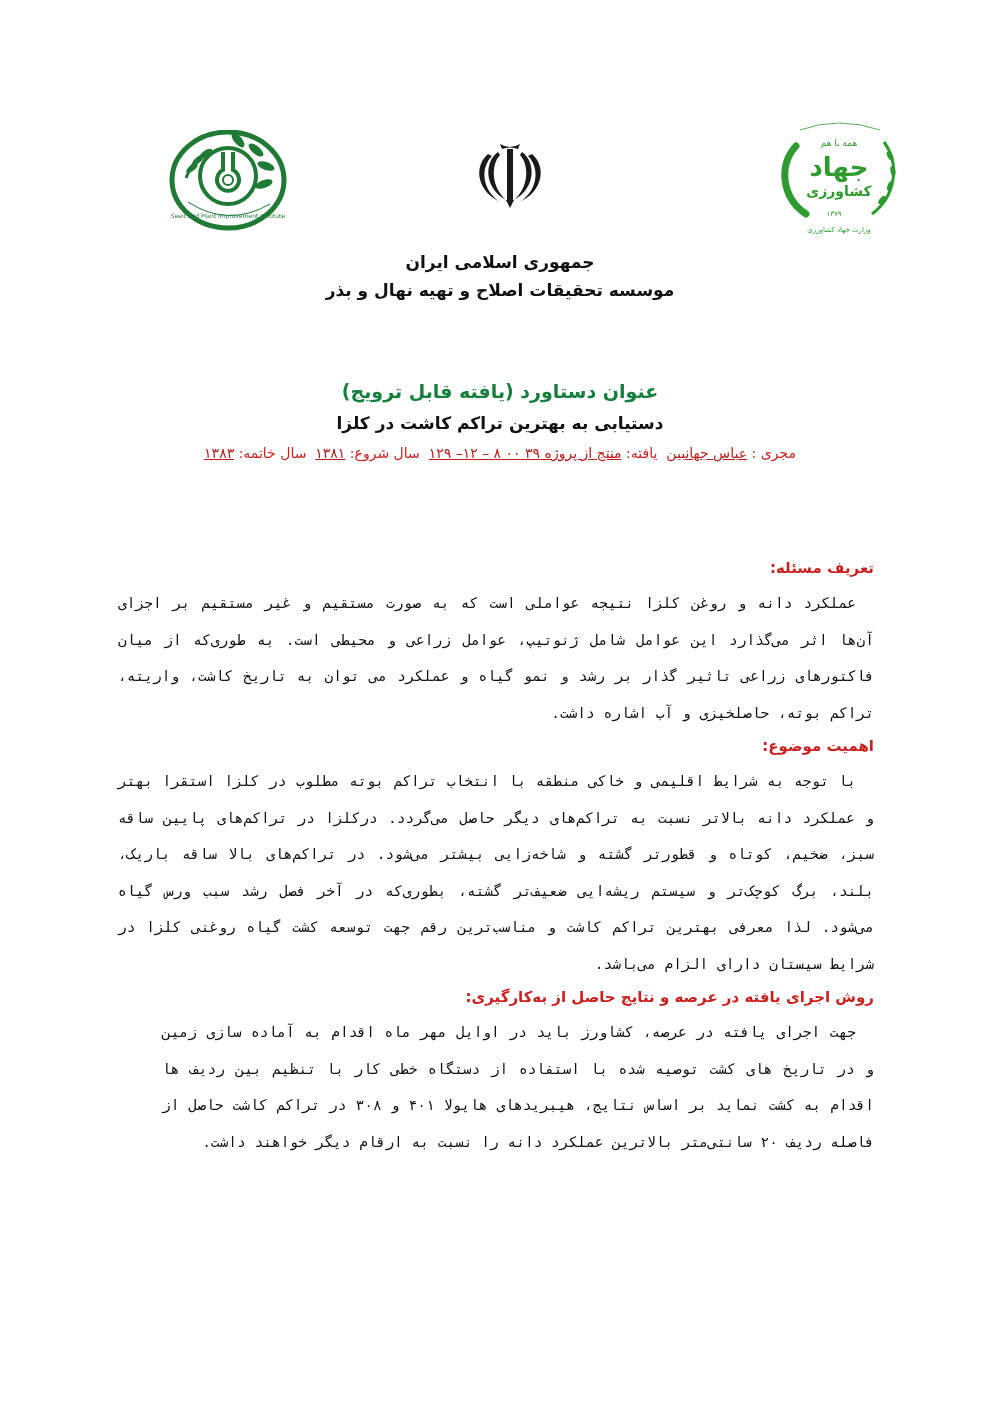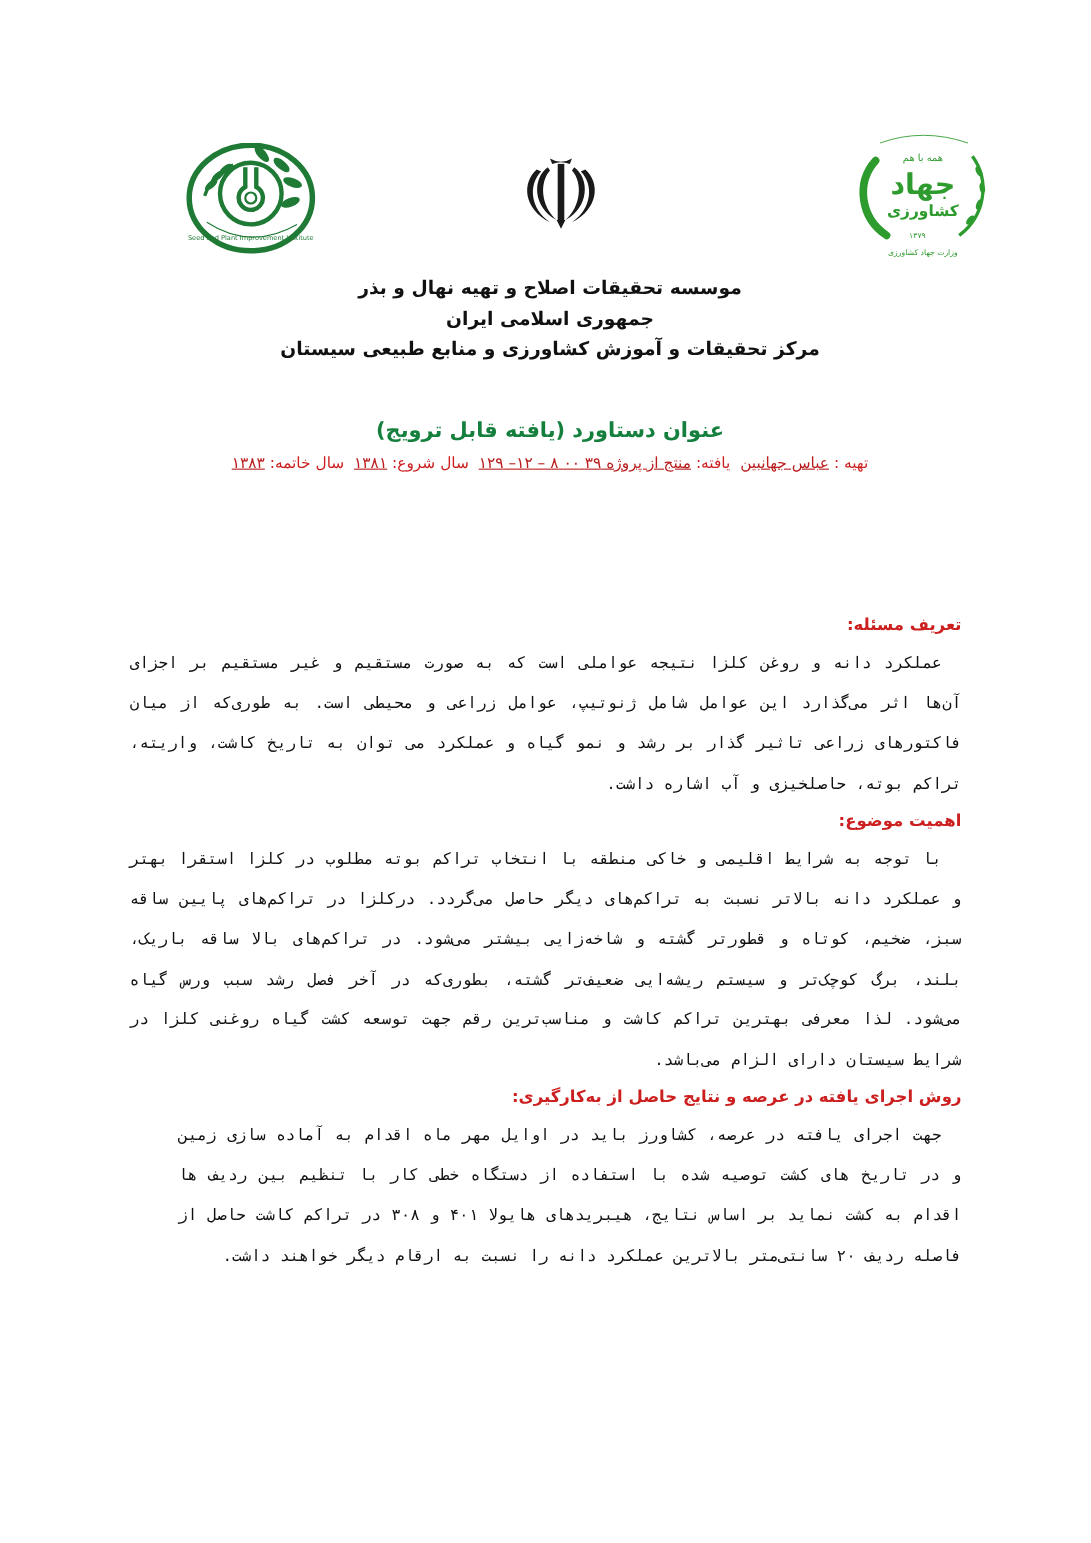--- a/index.html
+++ b/index.html
@@ -172,29 +172,29 @@
       <path d="M24 14 Q63 0 104 14" stroke="#2e9b2e" stroke-width="0.8" fill="none"></path>
       <text x="63" y="30" font-size="9" fill="#2e9b2e" text-anchor="middle" font-family="DejaVu Sans, sans-serif">همه با هم</text>
       <text x="63" y="60" font-size="26" font-weight="bold" fill="#2e9b2e" text-anchor="middle" font-family="DejaVu Sans, sans-serif">جهاد</text>
       <text x="63" y="80" font-size="14" font-weight="bold" fill="#2e9b2e" text-anchor="middle" font-family="DejaVu Sans, sans-serif">کشاورزی</text>
       <text x="58" y="100" font-size="7" fill="#2e9b2e" text-anchor="middle" font-family="DejaVu Sans, sans-serif">۱۳۷۹</text>
       <text x="63" y="116" font-size="7" fill="#2e9b2e" text-anchor="middle" font-family="DejaVu Sans, sans-serif">وزارت جهاد کشاورزی</text>
     </svg>
   </div>
 
   <div class="header-block">
+    <div class="header-line">جمهوری اسلامی ایران</div>
     <div class="header-line">موسسه تحقیقات اصلاح و تهیه نهال و بذر</div>
-    <div class="header-line">جمهوری اسلامی ایران</div>
-    <div class="header-line">مرکز تحقیقات و آموزش کشاورزی و منابع طبیعی سیستان</div>
   </div>
 
   <div class="title-block">
     <div class="achievement-title">عنوان دستاورد (یافته قابل ترویج)</div>
+    <div class="achievement-subtitle">دستیابی به بهترین تراکم کاشت در کلزا</div>
     <div class="meta-line">
-      <span class="meta-label">تهیه :</span>
+      <span class="meta-label">مجری :</span>
       <span class="meta-value">عباس جهانبین</span>
       &nbsp;<span class="meta-label">یافته:</span>
       <span class="meta-value">منتج از پروژه ۳۹ ۰۰ ۸ – ۱۲– ۱۲۹</span>
       &nbsp;<span class="meta-label">سال شروع:</span>
       <span class="meta-value">۱۳۸۱</span>
       &nbsp;<span class="meta-label">سال خاتمه:</span>
       <span class="meta-value">۱۳۸۳</span>
     </div>
   </div>
 

